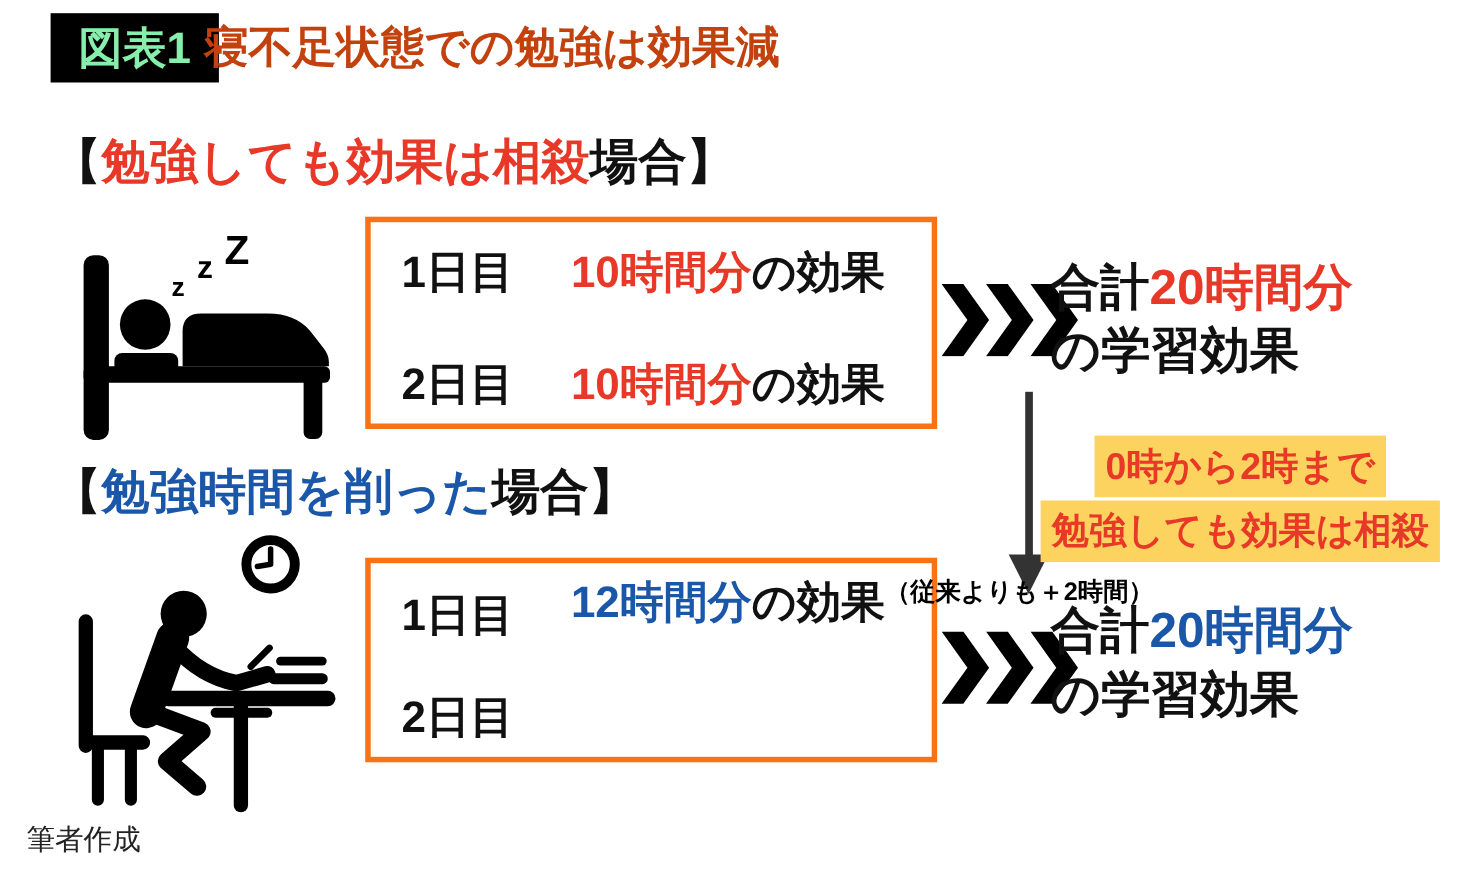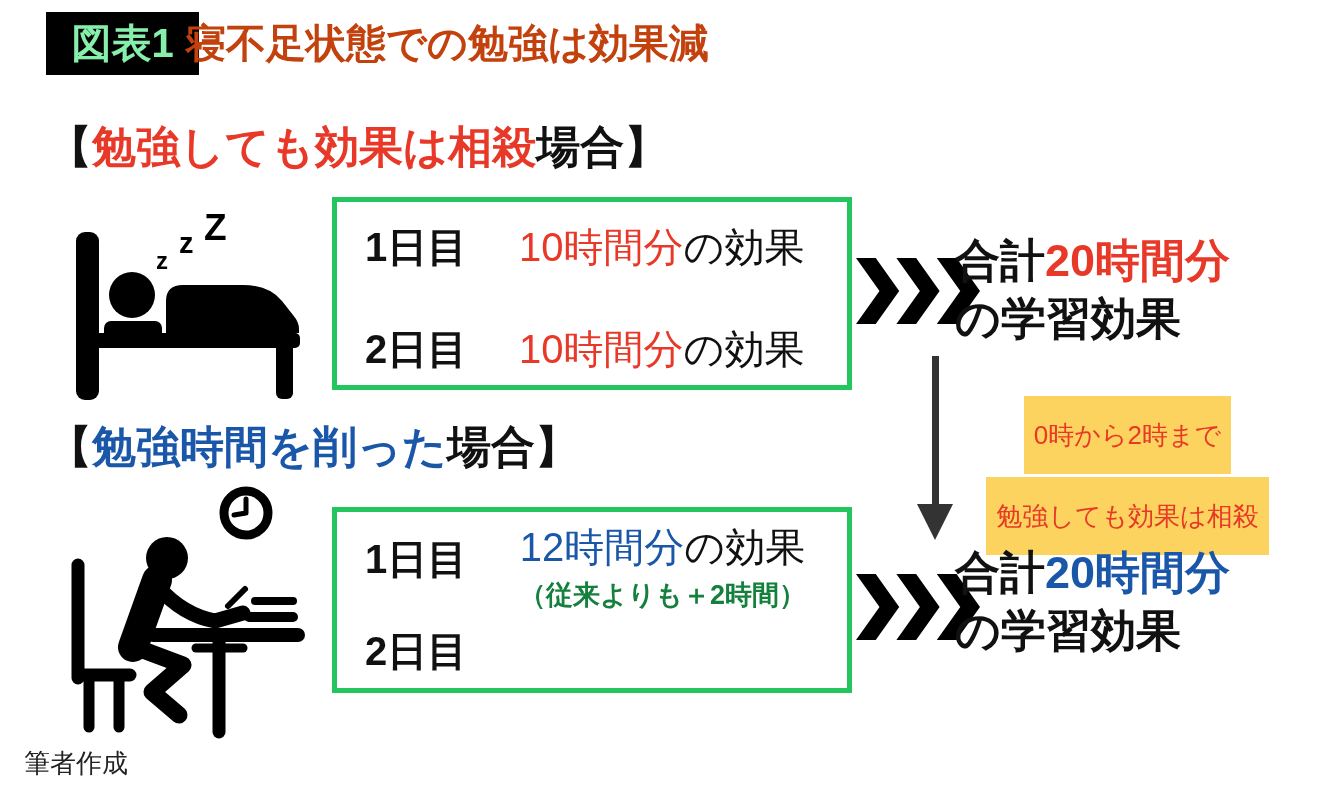--- a/index.html
+++ b/index.html
@@ -24,50 +24,50 @@
   
   .section-heading{
     position:absolute;left:48px;font-size:44px;font-weight:bold;white-space:nowrap;color:#111;
   }
   .section-heading.s1{top:118px;}
   .section-heading.s2{top:418px;}
   .section-heading .red{color:var(--red);}
   .section-heading .blue{color:var(--blue);margin-top:28px;}
   
   .effect-box{
-    position:absolute;left:332px;width:520px;border:5px solid #22c55e;background:#fff;box-sizing:border-box;
+    position:absolute;left:332px;width:520px;border:5px solid #f97316;background:#fff;box-sizing:border-box;
   }
   .effect-box.b1{top:197px;height:193px;}
   .effect-box.b2{top:507px;height:186px;}
   .box-row{position:absolute;left:28px;display:flex;align-items:flex-start;white-space:nowrap;}
   .b1 .row1{top:18px;}
   .b1 .row2{top:120px;}
   .b2 .row1{top:8px;}
   .b2 .row2{top:100px;}
   .day-label{width:154px;font-size:40px;font-weight:bold;color:#111;}
   .b2 .day-label{margin-top:12px;}
-  .value-line{font-size:40px;font-weight:normal;color:#111;}
-  .value-col{display:flex;flex-direction:column;align-items:center;}
+  .value-line{font-size:40px;font-weight:bold;color:#111;}
+  .value-col{display:flex;align-items:flex-start;}
   .value-red{color:var(--red);}
   .value-blue{color:var(--blue);}
-  .value-note{font-size:27px;font-weight:bold;color:#15803d;margin-top:2px;}
+  .value-note{font-size:23px;font-weight:bold;color:#000000;margin-top:2px;}
   
   .chevrons{position:absolute;width:124px;height:66px;}
   .chevrons.c1{left:856px;top:258px;}
   .chevrons.c2{left:856px;top:574px;}
   
   .total-block{position:absolute;width:340px;text-align:left;font-size:45px;font-weight:bold;line-height:58px;white-space:nowrap;color:#111;}
   .total-block.t1{left:955px;top:232px;}
   .total-block.t2{left:955px;top:544px;}
   
   .down-arrow{position:absolute;left:915px;top:356px;width:40px;height:186px;}
   .callout{position:absolute;left:925px;top:396px;width:405px;text-align:center;}
   .callout-line{
     display:inline-block;background:var(--highlight);color:var(--red);
-    font-size:26px;font-weight:normal;line-height:42px;padding:18px 10px;margin-bottom:3px;white-space:nowrap;
+    font-size:34px;font-weight:bold;line-height:42px;padding:7px 10px;margin-bottom:3px;white-space:nowrap;
   }
   
   .bed-icon{position:absolute;left:60px;top:205px;width:260px;height:200px;}
   .study-icon{position:absolute;left:45px;top:485px;width:265px;height:255px;}
   svg text{font-family:"Liberation Sans","DejaVu Sans",sans-serif;font-weight:bold;fill:#000;}
   .credit{position:absolute;left:24px;top:746px;font-size:26px;font-weight:normal;color:#222;}
 </style>
 </head>
 <body>
 

